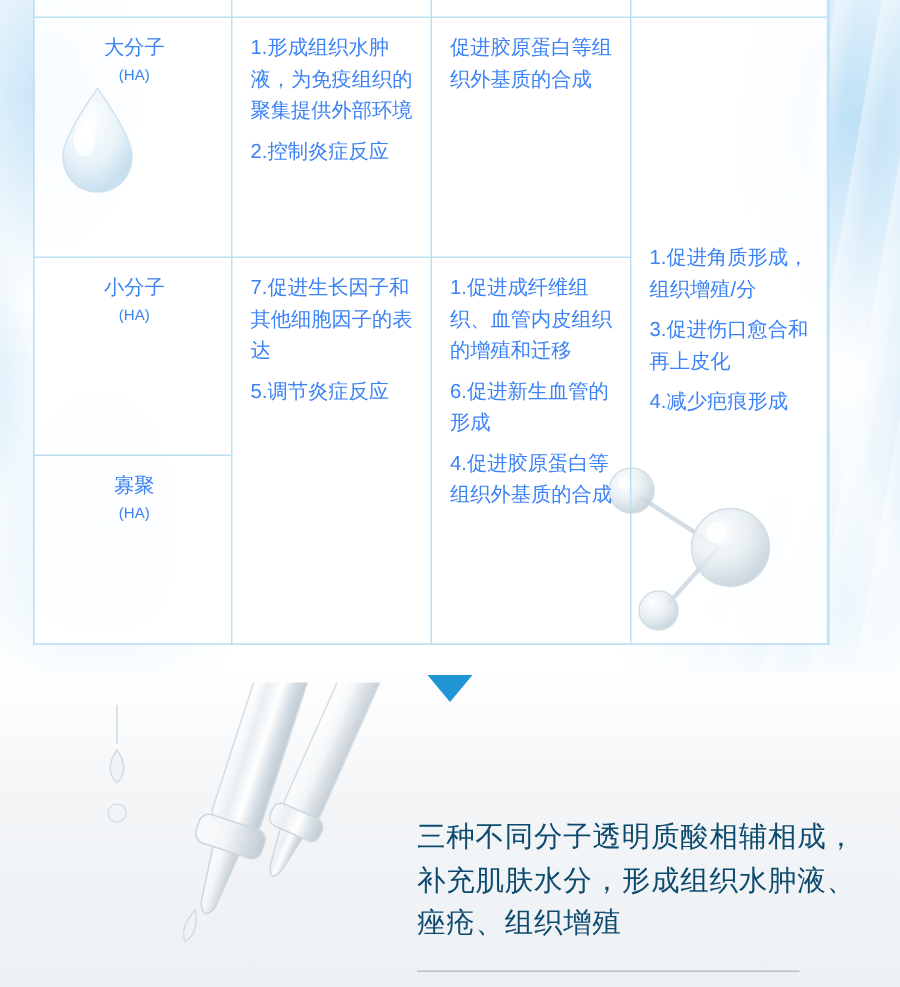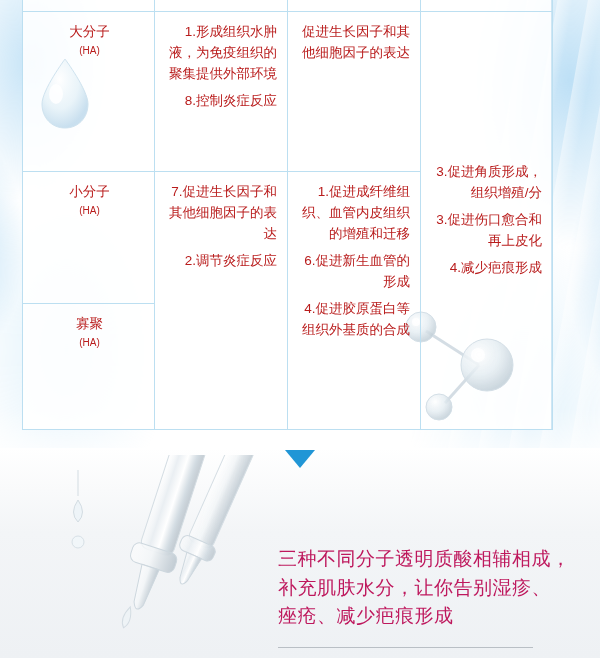--- a/index.html
+++ b/index.html
@@ -56,39 +56,39 @@
   table.matrix{
     position:absolute;left:22px;top:-60px;width:530px;height:490px;
     border-collapse:collapse;table-layout:fixed;
   }
   table.matrix td, table.matrix th{
     border:1px solid #bcdff1;
     vertical-align:top;
     padding:10px 10px 10px 12px;
     font-size:13.5px;line-height:1.55;
     font-weight:normal;
-    color:#b91c1c;
+    color:#3b82f6;
     background:transparent;
   }
   table.matrix th{
     text-align:center;vertical-align:middle;
     font-size:16px;font-weight:bold;color:#111;
     height:50px;
   }
   td.rowhead{
     text-align:center;vertical-align:middle;
     color:#1f7bc4;font-weight:bold;font-size:17px;line-height:1.25;
     background:transparent;
   }
   td.rowhead .sub{font-size:10px;}
   .col-a{width:132px;}
   .col-b{width:133px;}
   .col-c{width:133px;}
   .col-d{width:132px;}
-  .cell p{margin:0 0 6px 0;text-align:right;}
+  .cell p{margin:0 0 6px 0;}
   .cell p:last-child{margin-bottom:0;}
   .blank{border-color:#bcdff1;}
 
   
   .droplet{
     position:absolute;left:34px;top:56px;width:62px;height:76px;
     pointer-events:none;
   }
 
   
@@ -96,21 +96,21 @@
     position:absolute;left:50%;transform:translateX(-50%);top:450px;
     width:0;height:0;border-left:15px solid transparent;border-right:15px solid transparent;
     border-top:18px solid #2196d6;
   }
 
   
   .bottom-text{
     position:absolute;left:278px;top:545px;width:310px;
   }
   .bottom-text .line{
-    font-size:19px;line-height:1.5;color:#be185d;letter-spacing:.5px;
+    font-size:19px;line-height:1.5;color:#0c4a6e;letter-spacing:.5px;
   }
   .rule{
     width:255px;height:1px;background:#b9bfc5;margin:16px 0 8px 0;
   }
   .bottom-en{
     font-size:13.5px;color:#6e7378;letter-spacing:.2px;
   }
 
   
   .dropper{position:absolute;left:60px;top:455px;width:210px;height:200px;}
@@ -176,39 +176,39 @@
     </tr>
   </thead>
   <tbody>
     <tr style="height:140px;">
       <td class="rowhead">
         <div>大分子</div>
         <div class="sub">(HA)</div>
       </td>
       <td class="cell">
         <p>1.形成组织水肿液，为免疫组织的聚集提供外部环境</p>
-        <p>8.控制炎症反应</p>
+        <p>2.控制炎症反应</p>
       </td>
       <td class="cell">
-        <p>促进生长因子和其他细胞因子的表达</p>
+        <p>促进胶原蛋白等组织外基质的合成</p>
       </td>
       <td class="cell blank" rowspan="3" style="vertical-align:middle;">
-        <p>3.促进角质形成，组织增殖/分</p>
+        <p>1.促进角质形成，组织增殖/分</p>
         <p>3.促进伤口愈合和再上皮化</p>
         <p>4.减少疤痕形成</p>
       </td>
     </tr>
     <tr style="height:115px;">
       <td class="rowhead">
         <div>小分子</div>
         <div class="sub">(HA)</div>
       </td>
       <td class="cell" rowspan="2">
         <p>7.促进生长因子和其他细胞因子的表达</p>
-        <p>2.调节炎症反应</p>
+        <p>5.调节炎症反应</p>
       </td>
       <td class="cell" rowspan="2">
         <p>1.促进成纤维组织、血管内皮组织的增殖和迁移</p>
         <p>6.促进新生血管的形成</p>
         <p>4.促进胶原蛋白等组织外基质的合成</p>
       </td>
     </tr>
     <tr style="height:110px;">
       <td class="rowhead">
         <div>寡聚</div>
@@ -251,17 +251,17 @@
 </svg>
 
 <svg class="drip" viewBox="0 0 40 90">
   <line x1="20" y1="0" x2="20" y2="26" stroke="#d3dce2" stroke-width="1"></line>
   <path d="M20 30 q9 13 0 22 q-9 -9 0 -22 Z" fill="#eef4f8" stroke="#d3dce2"></path>
   <circle cx="20" cy="72" r="6" fill="#f1f6f9" stroke="#d7e0e6"></circle>
 </svg>
 
 <div class="bottom-text">
   <div class="line">三种不同分子透明质酸相辅相成，</div>
-  <div class="line">补充肌肤水分，让你告别湿疹、</div>
-  <div class="line">痤疮、减少疤痕形成</div>
+  <div class="line">补充肌肤水分，形成组织水肿液、</div>
+  <div class="line">痤疮、组织增殖</div>
   <div class="rule"></div>
   <div class="bottom-en">Three Different Molecular Hyaluronic Acids</div>
 </div>
 
 </body></html>

